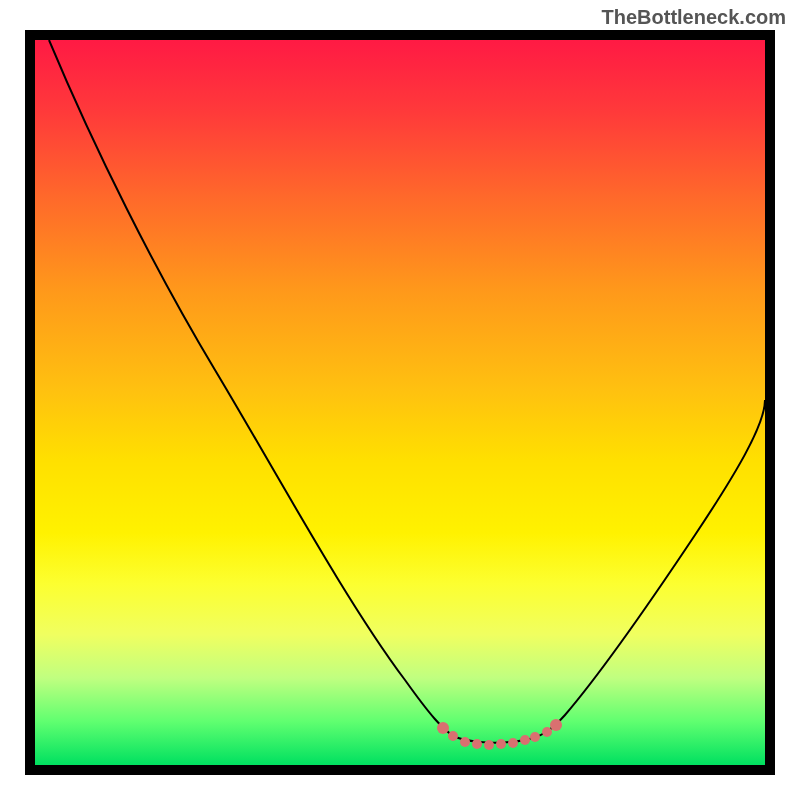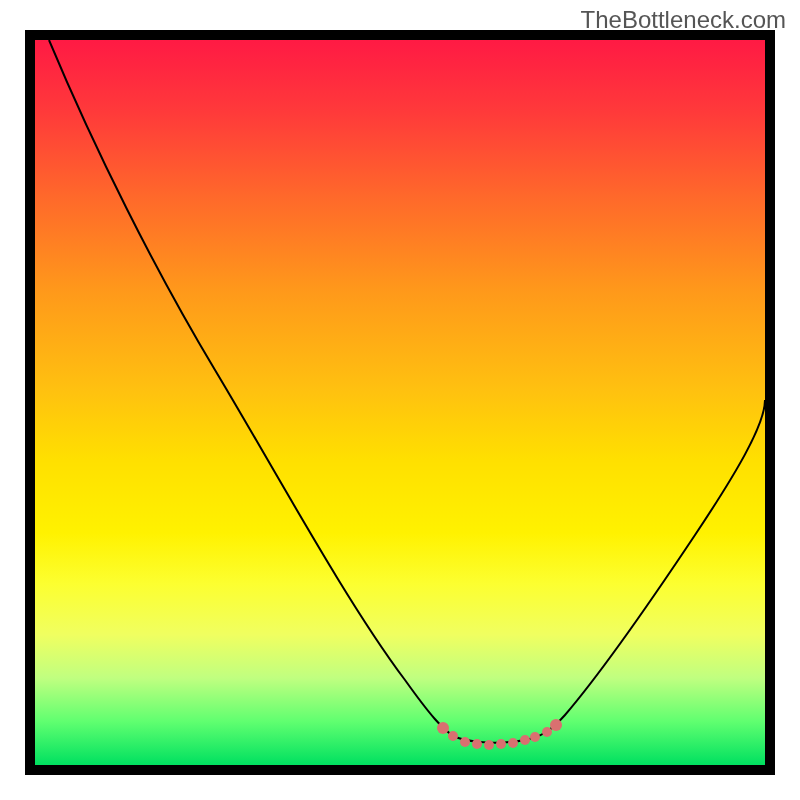--- a/index.html
+++ b/index.html
@@ -1,17 +1,17 @@
 <!DOCTYPE html>
 <html><head>
 <meta charset="utf-8">
 <style>
 body{margin:0;padding:0;background:#fff;width:800px;height:800px;overflow:hidden;font-family:Arial,sans-serif}
 .container{position:relative;width:800px;height:800px}
-.watermark{position:absolute;top:6px;right:14px;font-size:24px;color:#555;font-weight:400;z-index:10}
+.watermark{position:absolute;top:6px;right:14px;font-size:20px;color:#555;font-weight:700;z-index:10}
 .chart-area{position:absolute;top:30px;left:25px;width:750px;height:745px;background:#000}
 .gradient-box{position:absolute;top:10px;left:10px;width:730px;height:725px;background:linear-gradient(to bottom,#ff1a44 0%,#ff3a3a 10%,#ff6a2a 22%,#ff9a1a 35%,#ffc010 48%,#ffe000 58%,#fff200 68%,#fcff30 75%,#f0ff60 82%,#c0ff80 88%,#60ff70 94%,#00e060 100%)}
 svg.curve{position:absolute;top:10px;left:10px;width:730px;height:725px}
 </style>
 </head>
 <body>
 
 <div class="container">
   <div class="watermark">TheBottleneck.com</div>
   <div class="chart-area">

